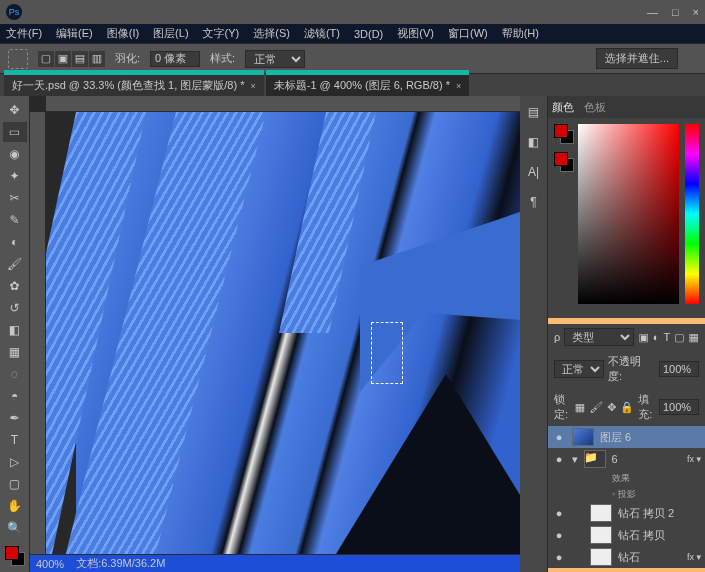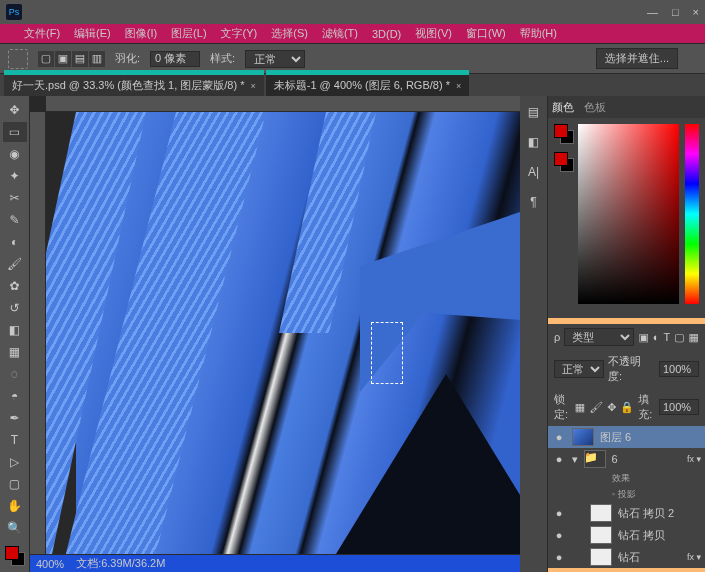--- a/index.html
+++ b/index.html
@@ -1,20 +1,20 @@
 <!DOCTYPE html>
 <html><head>
 <meta charset="utf-8">
 <style>
 *{margin:0;padding:0;box-sizing:border-box;font-family:"Microsoft YaHei",Arial,sans-serif;font-size:11px;color:#c8c8c8;-webkit-user-select:none;user-select:none}
 body{background:#535353;width:705px;height:572px;overflow:hidden;position:relative}
 .titlebar{height:24px;background:#535353;display:flex;align-items:center;padding:0 6px}
-.ps-logo{width:16px;height:16px;background:#0f172a;border-radius:2px;display:flex;align-items:center;justify-content:center;color:#31a8ff;font-weight:normal;font-size:9px;margin-right:8px}
+.ps-logo{width:16px;height:16px;background:#0f172a;border-radius:8px;display:flex;align-items:center;justify-content:center;color:#31a8ff;font-weight:normal;font-size:9px;margin-right:8px}
 .win-ctrl{margin-left:auto;display:flex;gap:14px;font-size:12px}
-.menubar{height:20px;background:#be185d;display:flex;align-items:center;padding:0 18px;gap:2px;border-bottom:1px solid #2a2a2a}
+.menubar{height:20px;background:#0f172a;display:flex;align-items:center;padding:0 0;gap:2px;border-bottom:1px solid #2a2a2a}
 .menubar span{padding:2px 6px;cursor:pointer}
 .optionsbar{height:30px;background:#535353;display:flex;align-items:center;padding:0 8px;gap:10px;border-bottom:1px solid #2a2a2a;font-size:10px}
 .opt-icon{width:20px;height:20px;border:1px dashed #888;border-radius:2px}
 .opt-shapes{display:flex;gap:1px}
 .opt-shapes div{width:16px;height:16px;background:#3a3a3a;display:flex;align-items:center;justify-content:center}
 .opt-input{background:#3a3a3a;border:1px solid #2a2a2a;padding:1px 4px;width:50px;color:#c8c8c8}
 .opt-sel{background:#3a3a3a;border:1px solid #2a2a2a;padding:1px 4px;color:#c8c8c8;width:60px}
 .tabbar{height:22px;background:#424242;display:flex;align-items:flex-end;padding:0 4px;font-size:10px}
 .tab{padding:3px 8px;background:#333;border-top:5px solid #14b8a6;margin-right:2px;cursor:pointer;white-space:nowrap;display:flex;align-items:center;gap:6px}
 .tab.active{background:#282828}

